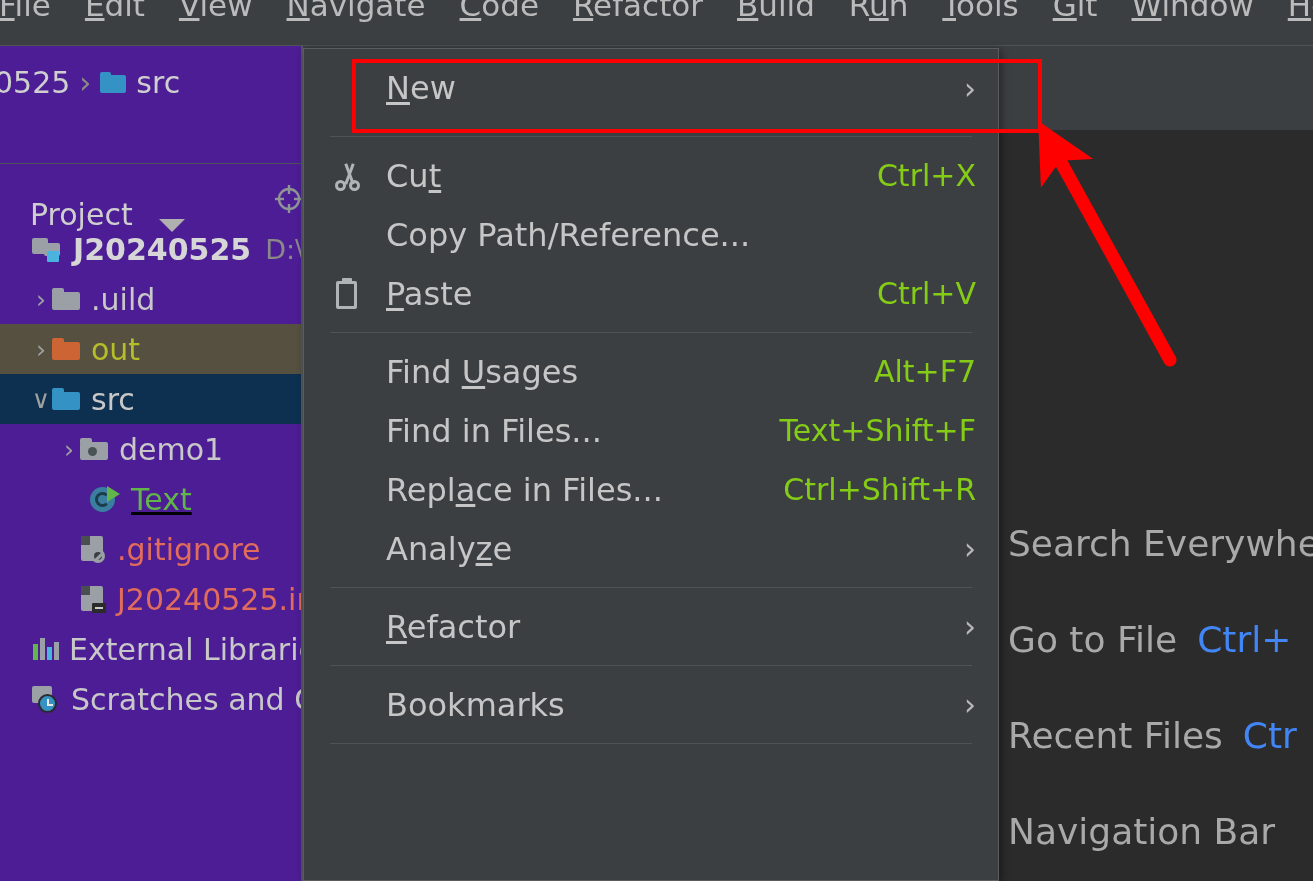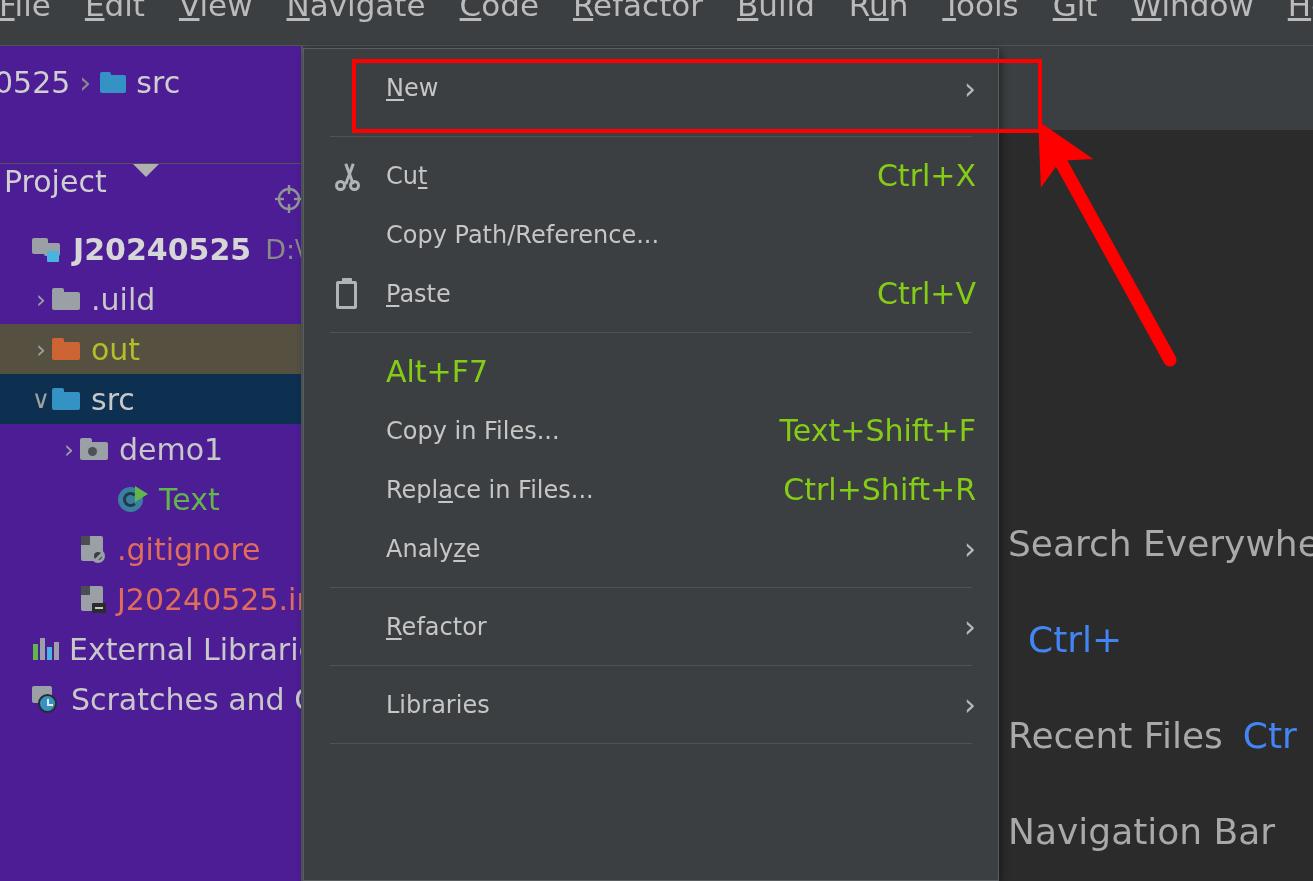--- a/index.html
+++ b/index.html
@@ -64,21 +64,21 @@
   }
   .crumb-folder-icon::after {
     content: ""; position: absolute; left: 0; top: 0px;
     width: 11px; height: 5px; background: #3592c4; border-radius: 2px 2px 0 0;
   }
   #breadcrumb-sep {
     position: absolute; left: 0; top: 117px; width: 303px; height: 1px; background: #4f5355;
   }
   #toolbar {
     position: absolute; left: 0; top: 118px; width: 312px; height: 68px;
-    display: flex; align-items: flex-start;
+    display: flex; align-items: flex-end; padding-left: 26px;
   }
   #tool-title { color: #cfcfcf; font-size: 30px; margin-left: 4px; }
   #tool-caret {
     width: 0; height: 0; margin-left: 26px;
     border-left: 13px solid transparent; border-right: 13px solid transparent;
     border-top: 13px solid #b0b0b0;
   }
   #tool-target {
     position: absolute; left: 274px; top: 20px; width: 30px; height: 30px;
   }
@@ -210,21 +210,21 @@
     box-sizing: border-box;
     box-shadow: 2px 2px 8px rgba(0,0,0,0.45);
     overflow: hidden;
   }
   .mi {
     position: relative; display: flex; align-items: center;
     height: 59px; padding-left: 30px; padding-right: 22px;
     white-space: nowrap;
   }
   .mi .mi-icon { width: 52px; flex: none; display:flex; align-items:center; }
-  .mi .mi-label { font-size: 24px; color: #c6c6c6; flex: 1; }
+  .mi .mi-label { font-size: 32px; color: #c6c6c6; flex: 1; }
   .mi .mi-label u { text-decoration: underline; text-underline-offset: 3px; }
   .mi .mi-key { font-size: 30px; color: #84cc16; }
   .mi .mi-arrow { font-size: 30px; color: #b8b8b8; margin-left: 16px; }
   .mi-sep { height: 1px; background: #4f5355; margin: 9px 26px 9px 26px; }
 
   .mi.first { height: 78px; }
 
   
   .g-cut { width: 30px; height: 30px; position: relative; }
   .g-cut::before, .g-cut::after {
@@ -296,20 +296,21 @@
   <div id="menubar-sep"></div>
 
   <div id="editor"></div>
   <div id="editor-topstrip"></div>
 
   <div id="hints">
       <div class="hint">
         <span>Search Everywhe</span>
       </div>
       <div class="hint">
+        <span>Go to File</span>
         <span class="sc">Ctrl+</span>
       </div>
       <div class="hint">
         <span>Recent Files</span>
         <span class="sc">Ctr</span>
       </div>
       <div class="hint">
         <span>Navigation Bar</span>
       </div>
     </div>
@@ -387,21 +388,21 @@
           <span class="tarrow">›</span>
           <span style="display: inline-flex;">
             <span class="ico ico-pkg">
               <span class="lip"></span>
               <span class="body"></span>
               <span class="dot"></span>
             </span>
           </span>
           <span class="tlabel">demo1</span>
         </div>
-        <div class="trow" style="padding-left: 96px;">
+        <div class="trow" style="padding-left: 68px; text-decoration: underline;">
           <span class="tarrow"></span>
           <span style="display: inline-flex;">
             <span class="ico ico-class">
               <span class="circ"></span>
               <span class="c"></span>
               <span class="tri"></span>
             </span>
           </span>
           <span class="tlabel" style="color: rgb(98, 181, 74);">Text</span>
         </div>
@@ -480,25 +481,26 @@
             <span class="brd"></span>
             <span class="clip"></span>
           </span>
         </span>
         <span class="mi-label"><u>P</u>aste</span>
         <span class="mi-key">Ctrl+V</span>
       </div>
       <div class="mi-sep"></div>
       <div class="mi">
         <span class="mi-icon"></span>
+        <span class="mi-label">Find <u>U</u>sages</span>
         <span class="mi-key">Alt+F7</span>
       </div>
       <div class="mi">
         <span class="mi-icon"></span>
-        <span class="mi-label">Copy in Files...</span>
+        <span class="mi-label">Find in Files...</span>
         <span class="mi-key">Text+Shift+F</span>
       </div>
       <div class="mi">
         <span class="mi-icon"></span>
         <span class="mi-label">Repl<u>a</u>ce in Files...</span>
         <span class="mi-key">Ctrl+Shift+R</span>
       </div>
       <div class="mi">
         <span class="mi-icon"></span>
         <span class="mi-label">Analy<u>z</u>e</span>
@@ -506,21 +508,21 @@
       </div>
       <div class="mi-sep"></div>
       <div class="mi">
         <span class="mi-icon"></span>
         <span class="mi-label"><u>R</u>efactor</span>
         <span class="mi-arrow">›</span>
       </div>
       <div class="mi-sep"></div>
       <div class="mi">
         <span class="mi-icon"></span>
-        <span class="mi-label">Libraries</span>
+        <span class="mi-label">Bookmarks</span>
         <span class="mi-arrow">›</span>
       </div>
       <div class="mi-sep"></div>
     </div>
 
   <div id="redbox"></div>
   <svg id="redarrow" width="200" height="260">
     <defs>
       <marker id="ah" markerWidth="5" markerHeight="5" refX="2.4" refY="2.5" orient="auto" markerUnits="strokeWidth">
         <path d="M0,0.2 L4.6,2.5 L0,4.8 L1.1,2.5 Z" fill="#ff0000"></path>

